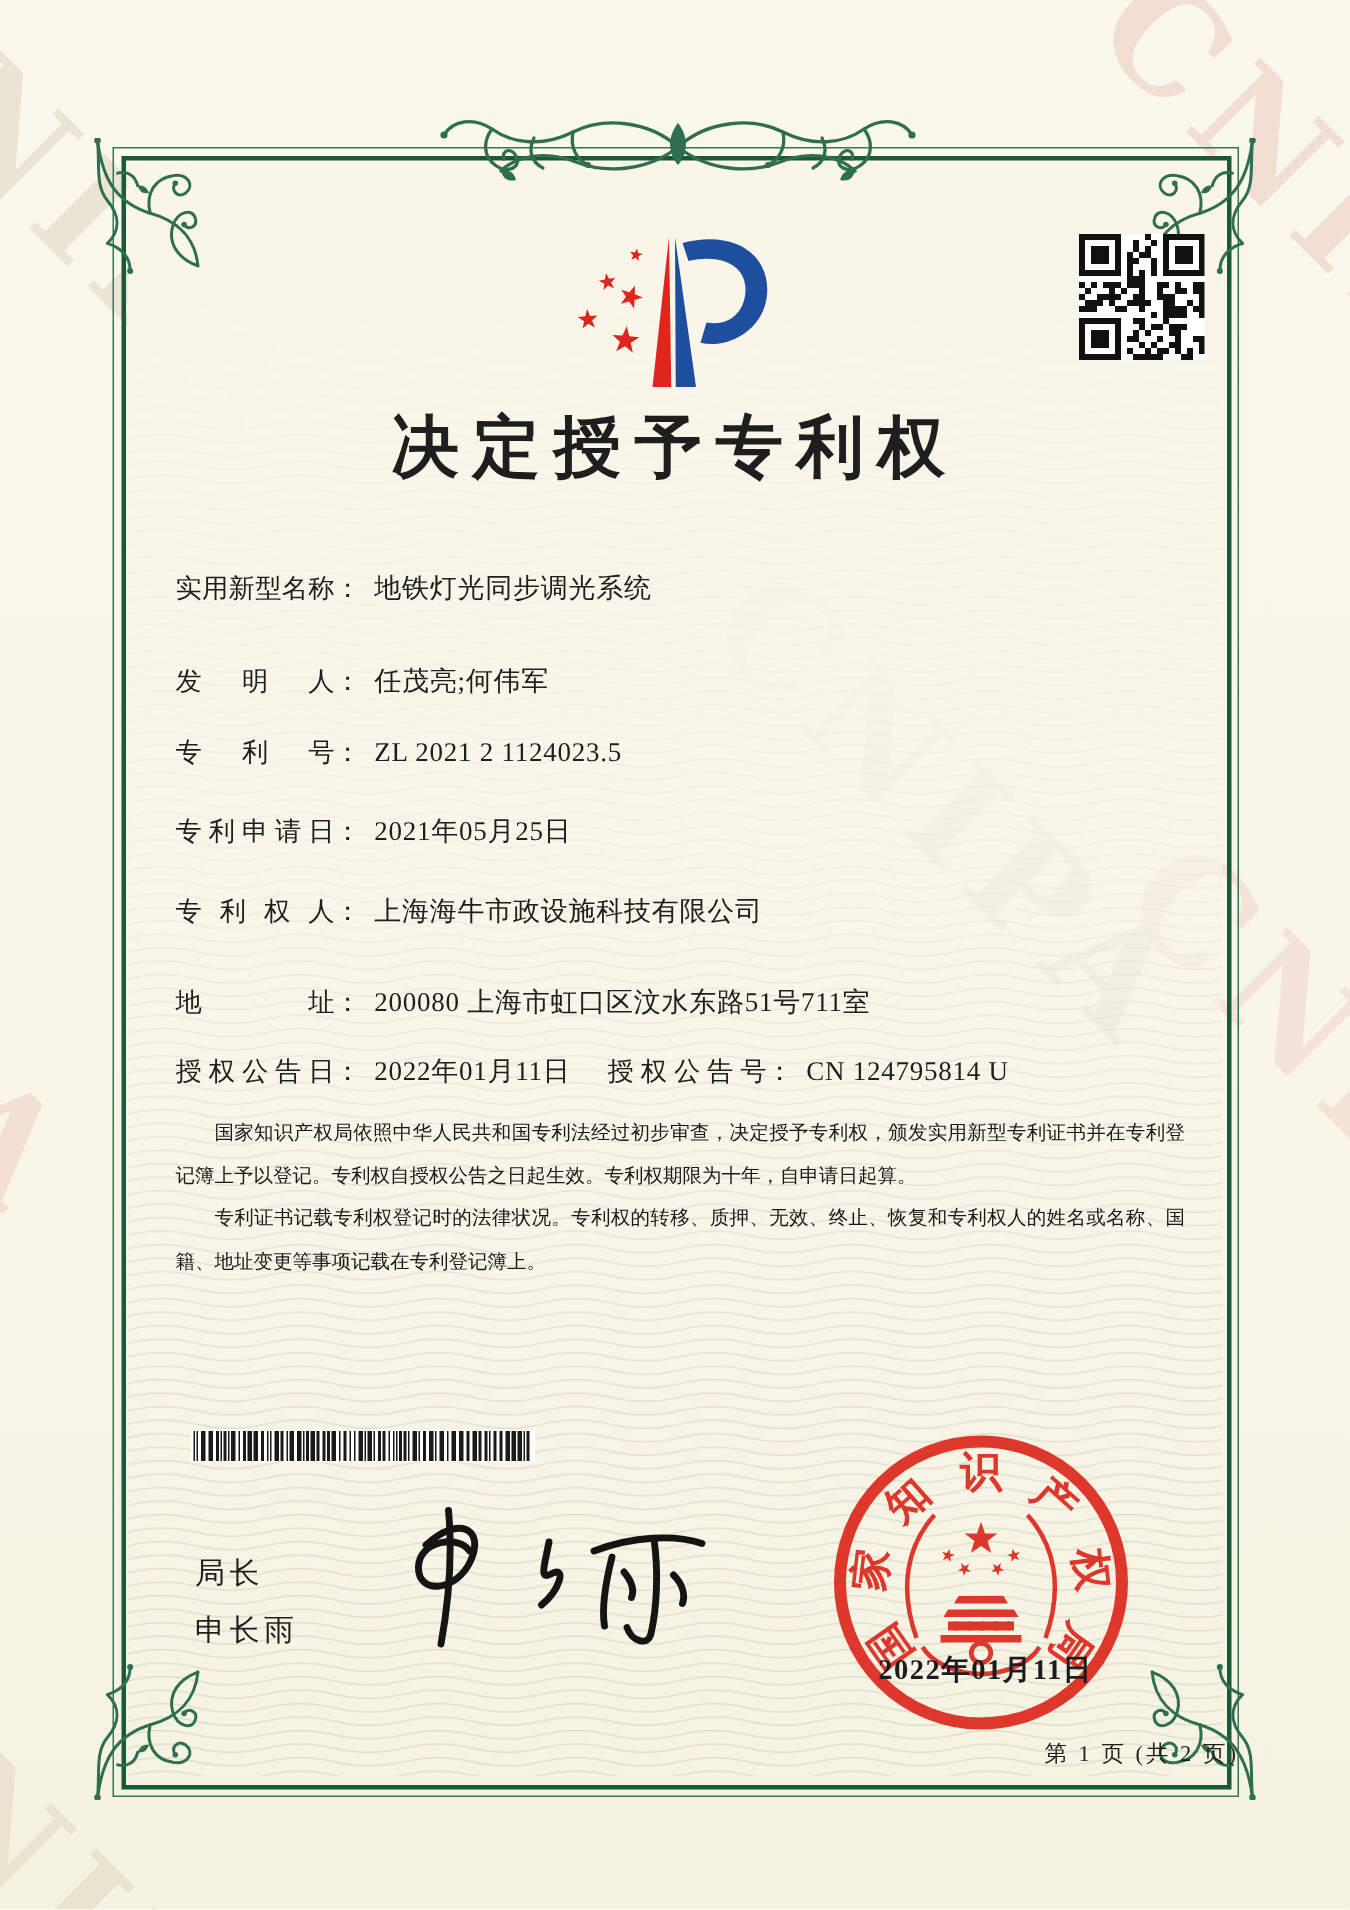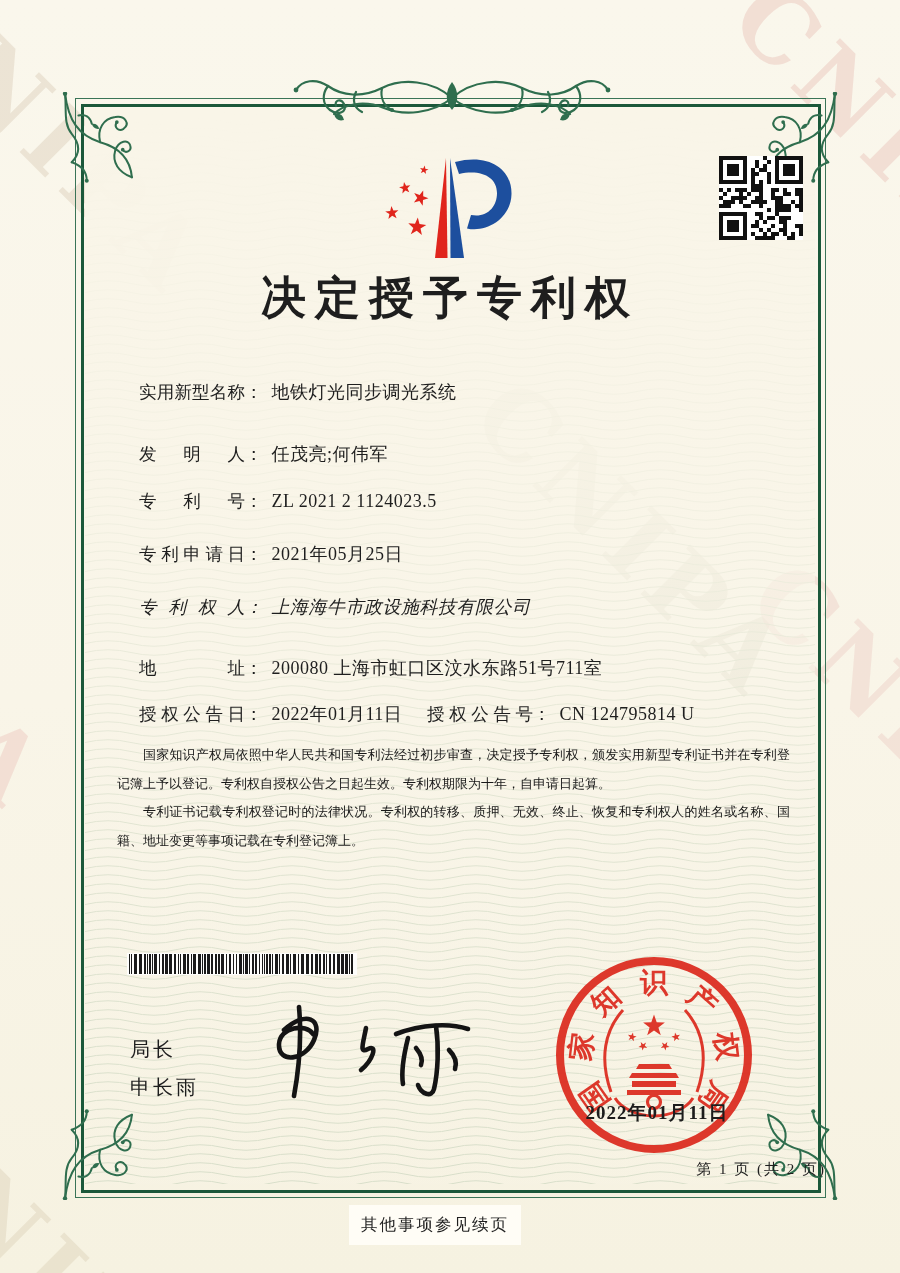--- a/index.html
+++ b/index.html
@@ -18,21 +18,21 @@
     border:1.5px solid #3a7457;z-index:2;}
   .frame-inner{position:absolute;left:81px;top:104px;width:734px;height:1083px;
     border:3px solid #1b583a;z-index:2;}
   .guilloche{position:absolute;left:85px;top:108px;z-index:1;}
   .ornament{position:absolute;z-index:3;}
   .cert-no{position:absolute;left:116px;top:155px;font-size:17.5px;letter-spacing:4px;z-index:4;}
   .logo{position:absolute;left:383px;top:152px;z-index:4;}
   .qr{position:absolute;left:719px;top:156px;z-index:4;}
   .cert-title{position:absolute;left:0;width:900px;top:268px;margin:0;text-align:center;
     font-size:45px;font-weight:bold;letter-spacing:9px;z-index:4;}
-  .field-row{position:absolute;left:117px;height:26px;white-space:nowrap;z-index:4;font-size:18px;margin-left:22px;}
+  .field-row{position:absolute;left:117px;height:26px;white-space:nowrap;z-index:4;font-size:18px;}
   .flabel{display:inline-block;width:106px;font-size:17.5px;
     text-align:justify;text-align-last:justify;vertical-align:bottom;}
   .fcolon{display:inline-block;margin-right:9px;font-size:17.5px;}
   .fvalue{font-size:18px;letter-spacing:0.5px;}
   .grant-pair2{position:absolute;left:288px;top:0;white-space:nowrap;}
   .body-text{position:absolute;left:117px;top:741px;width:673px;z-index:4;
     font-size:13px;line-height:28.5px;text-align:justify;color:#181818;}
   .body-text p{margin:0;text-indent:2em;}
   .barcode{position:absolute;left:127px;top:953px;z-index:4;}
   .signer{position:absolute;left:130px;top:1030px;z-index:5;
@@ -378,21 +378,21 @@
   </div>
   <div class="field-row" style="top:442px;">
     <span class="flabel">发　明　人</span><span class="fcolon">：</span><span class="fvalue">任茂亮;何伟军</span>
   </div>
   <div class="field-row" style="top:489px;">
     <span class="flabel">专　利　号</span><span class="fcolon">：</span><span class="fvalue">ZL 2021 2 1124023.5</span>
   </div>
   <div class="field-row" style="top:542px;">
     <span class="flabel">专利申请日</span><span class="fcolon">：</span><span class="fvalue">2021年05月25日</span>
   </div>
-  <div class="field-row" style="top:595px;font-style:italic;">
+  <div class="field-row" style="top:595px;">
     <span class="flabel">专 利 权 人</span><span class="fcolon">：</span><span class="fvalue">上海海牛市政设施科技有限公司</span>
   </div>
   <div class="field-row" style="top:656px;">
     <span class="flabel">地　　　址</span><span class="fcolon">：</span><span class="fvalue">200080 上海市虹口区汶水东路51号711室</span>
   </div>
 
   <div class="field-row" style="top:702px;width:673px;">
     <span class="flabel">授权公告日</span><span class="fcolon">：</span><span class="fvalue">2022年01月11日</span>
     <span class="grant-pair2">
       <span class="flabel">授权公告号</span><span class="fcolon">：</span><span class="fvalue">CN 124795814 U</span>
@@ -525,15 +525,14 @@
         <rect x="96" y="131" width="2.4" height="6"></rect>
       <rect x="105" y="131" width="2.4" height="6"></rect>
         <rect x="114" y="131" width="2.4" height="6"></rect>
       <rect x="122" y="131" width="2.4" height="6"></rect>
       <circle cx="105" cy="152" r="6.5" fill="none" stroke="#dc2a1e" stroke-width="3.2"></circle>
     </g>
   </svg>
   <div class="seal-date">2022年01月11日</div>
 
   <div class="page-info">第 1 页 (共 2 页)</div>
-  <div class="note-box">其他事项参见续页</div>
 
 </div>
 
 </body></html>

